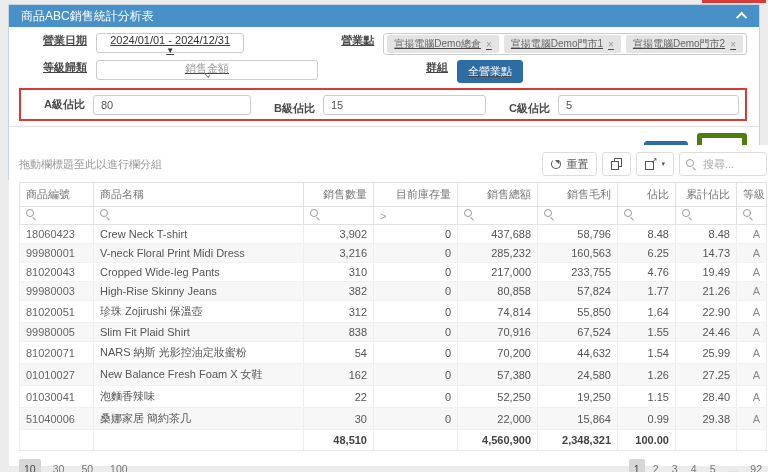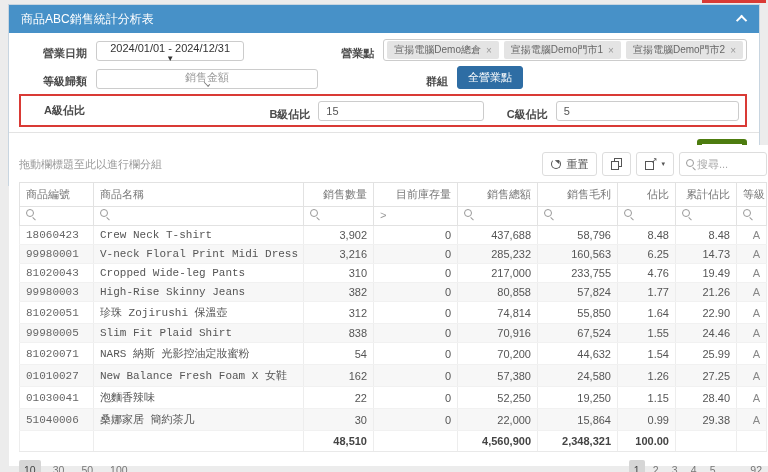--- a/index.html
+++ b/index.html
@@ -6,25 +6,25 @@
   html,body { width:768px; height:472px; }
   body {
     font-family:"Liberation Sans","DejaVu Sans",sans-serif;
     background:#ececec; position:relative; overflow:hidden; font-size:11px; color:#444;
   }
   
   .top-right-red { position:absolute; top:0; right:2px; width:64px; height:3px; background:#d93a35; z-index:9; }
 
   
   .panel-card { position:absolute; left:8px; top:4px; width:752px; background:#fff; border:1px solid #c8d5e0; }
-  .panel-header { height:28px; background:#4791c8; color:#fff; display:flex; align-items:center; padding:0 12px; font-size:12px; }
+  .panel-header { height:22px; background:#4791c8; color:#fff; display:flex; align-items:center; padding:0 12px; font-size:12px; }
   .panel-header .title { flex:1; }
   .chev-up { width:8px; height:8px; border-left:2px solid #fff; border-top:2px solid #fff; transform:rotate(45deg) translateY(2px); display:inline-block; }
   .panel-body { padding:6px 12px 0 12px; }
-  .frow { display:flex; align-items:flex-end; margin-bottom:5px; }
+  .frow { display:flex; align-items:flex-start; margin-bottom:5px;text-decoration:underline; }
   .flabel { width:66px; text-align:right; font-weight:bold; color:#4a4a4a; margin-right:9px; flex:none; }
   .inp, .sel { height:20px; border:1px solid #ccc; border-radius:3px; background:#fff; display:flex; align-items:center; padding:0 7px; color:#333;flex-direction:column; }
   .datebox { width:222px; justify-content:space-between; }
   .caret-dn-solid { font-size:8px; color:#333; }
   .sel-box { width:222px; justify-content:space-between; color:#999; }
   .chev-dn { width:6px; height:6px; border-left:1.5px solid #777; border-top:1.5px solid #777; transform:rotate(-135deg) translate(2px,2px); display:inline-block; }
   .right-label { width:46px; text-align:right; font-weight:bold; color:#4a4a4a; margin:0 9px 0 84px; flex:none; }
   .tags-box { flex:1; min-height:21px; border:1px solid #ccc; border-radius:3px; padding:1px 3px; display:flex; align-items:center; gap:5px; background:#fff; }
   .tag { background:#e4e4e4; border-radius:2px; padding:2px 7px; font-size:10px; color:#666; display:inline-flex; gap:5px; align-items:center; white-space:nowrap; }
   .tag .x { color:#999; cursor:pointer; font-size:10px; }
@@ -45,36 +45,36 @@
   .tb-btn { border:1px solid #ddd; background:#fff; border-radius:3px; height:24px; padding:0 8px; display:inline-flex; align-items:center; gap:5px; color:#555; font-size:11px; margin-left:5px; }
   .refresh-icon { width:10px; height:10px; border:1.6px solid #555; border-radius:50%; border-top-color:transparent; position:relative; display:inline-block; }
   .refresh-icon::after { content:""; position:absolute; top:-3px; right:-2px; border:3px solid transparent; border-bottom-color:#555; transform:rotate(40deg); }
   .copy-icon { position:relative; width:11px; height:12px; display:inline-block; }
   .copy-icon::before { content:""; position:absolute; right:0; top:0; width:6px; height:7px; border:1px solid #555; background:#fff; }
   .copy-icon::after { content:""; position:absolute; left:0; bottom:0; width:6px; height:7px; border:1px solid #555; background:#fff; }
   .export-icon { position:relative; width:11px; height:12px; display:inline-block; }
   .export-icon::before { content:""; position:absolute; left:0; bottom:0; width:7px; height:7px; border:1px solid #555; }
   .export-icon::after { content:"\2197"; position:absolute; right:-1px; top:-2px; font-size:8px; color:#555; }
   .caret-tiny { font-size:7px; color:#555; }
-  .search-box { border:1px solid #ddd; border-radius:3px; height:24px; width:88px; display:flex; align-items:center; padding:0 6px; gap:0; margin-left:5px; }
+  .search-box { border:1px solid #ddd; border-radius:3px; height:24px; width:88px; display:flex; align-items:center; padding:0 6px; gap:6px; margin-left:5px; }
   .mag { position:relative; width:11px; height:11px; display:inline-block; flex:none; }
   .mag::before { content:""; position:absolute; left:0; top:0; width:6px; height:6px; border:1.3px solid #999; border-radius:50%; }
   .mag::after { content:""; position:absolute; left:7px; top:8px; width:4px; height:1.3px; background:#999; transform:rotate(45deg); transform-origin:0 0; }
   .search-box input { border:none; outline:none; width:100%; font-size:11px; color:#555; font-family:inherit; }
   .search-box input::placeholder { color:#aaa; }
 
   table { width:747px; border-collapse:collapse; table-layout:fixed; }
   th, td { overflow:hidden; white-space:nowrap; }
   thead th { font-weight:normal; color:#777; border:1px solid #e2e2e2; padding:4px 6px; height:18px; background:#fff; }
   tr.filter-row td { border:1px solid #e2e2e2; padding:2px 6px; height:17px; color:#999; }
   tbody td { border-left:1px solid #ededed; border-right:1px solid #ededed; border-bottom:1px solid #f1f1f1; padding:3px 6px; height:19px; color:#555; }
   tbody tr.alt td { background:#f7f7f7; }
   td.code { color:#666; }
   td.grade { color:#888; }
-  .al { text-align:left;font-family:Liberation Mono, monospace; } .ar { text-align:right; }
+  .al { text-align:left; } .ar { text-align:right; }
   tr.total-row td { border:1px solid #e9e9e9; border-left-color:#ededed; border-right-color:#ededed; font-weight:bold; color:#444; height:21px; padding:4px 6px; background:#fff; }
 
   .grid-footer { display:flex; align-items:center; justify-content:space-between; padding:8px 0; }
   .psize span, .pag span { display:inline-block; min-width:16px; text-align:center; padding:4px 5px; color:#777; font-size:10.5px; border-radius:2px; margin-right:7px; }
   .pag span { margin-right:0; margin-left:3px; }
   .psize span.active, .pag span.active { background:#d6d6d6; color:#444; }
 </style>
 </head>
 <body>
 
@@ -113,20 +113,21 @@
       <div class="inp sel-box">
         <span>銷售金額</span>
         <span class="chev-dn"></span>
       </div>
       <span class="right-label">群組</span>
       <button class="btn-blue">全營業點</button>
     </div>
     <div class="red-box">
       <div class="abc-group">
         <span class="abc-label w58">A級佔比</span>
+        <input class="abc-inp" value="80" style="">
       </div>
       <div class="abc-group">
         <span class="abc-label w46">B級佔比</span>
         <input class="abc-inp" value="15" style="">
       </div>
       <div class="abc-group">
         <span class="abc-label w46">C級佔比</span>
         <input class="abc-inp" value="5" style="">
       </div>
     </div>

